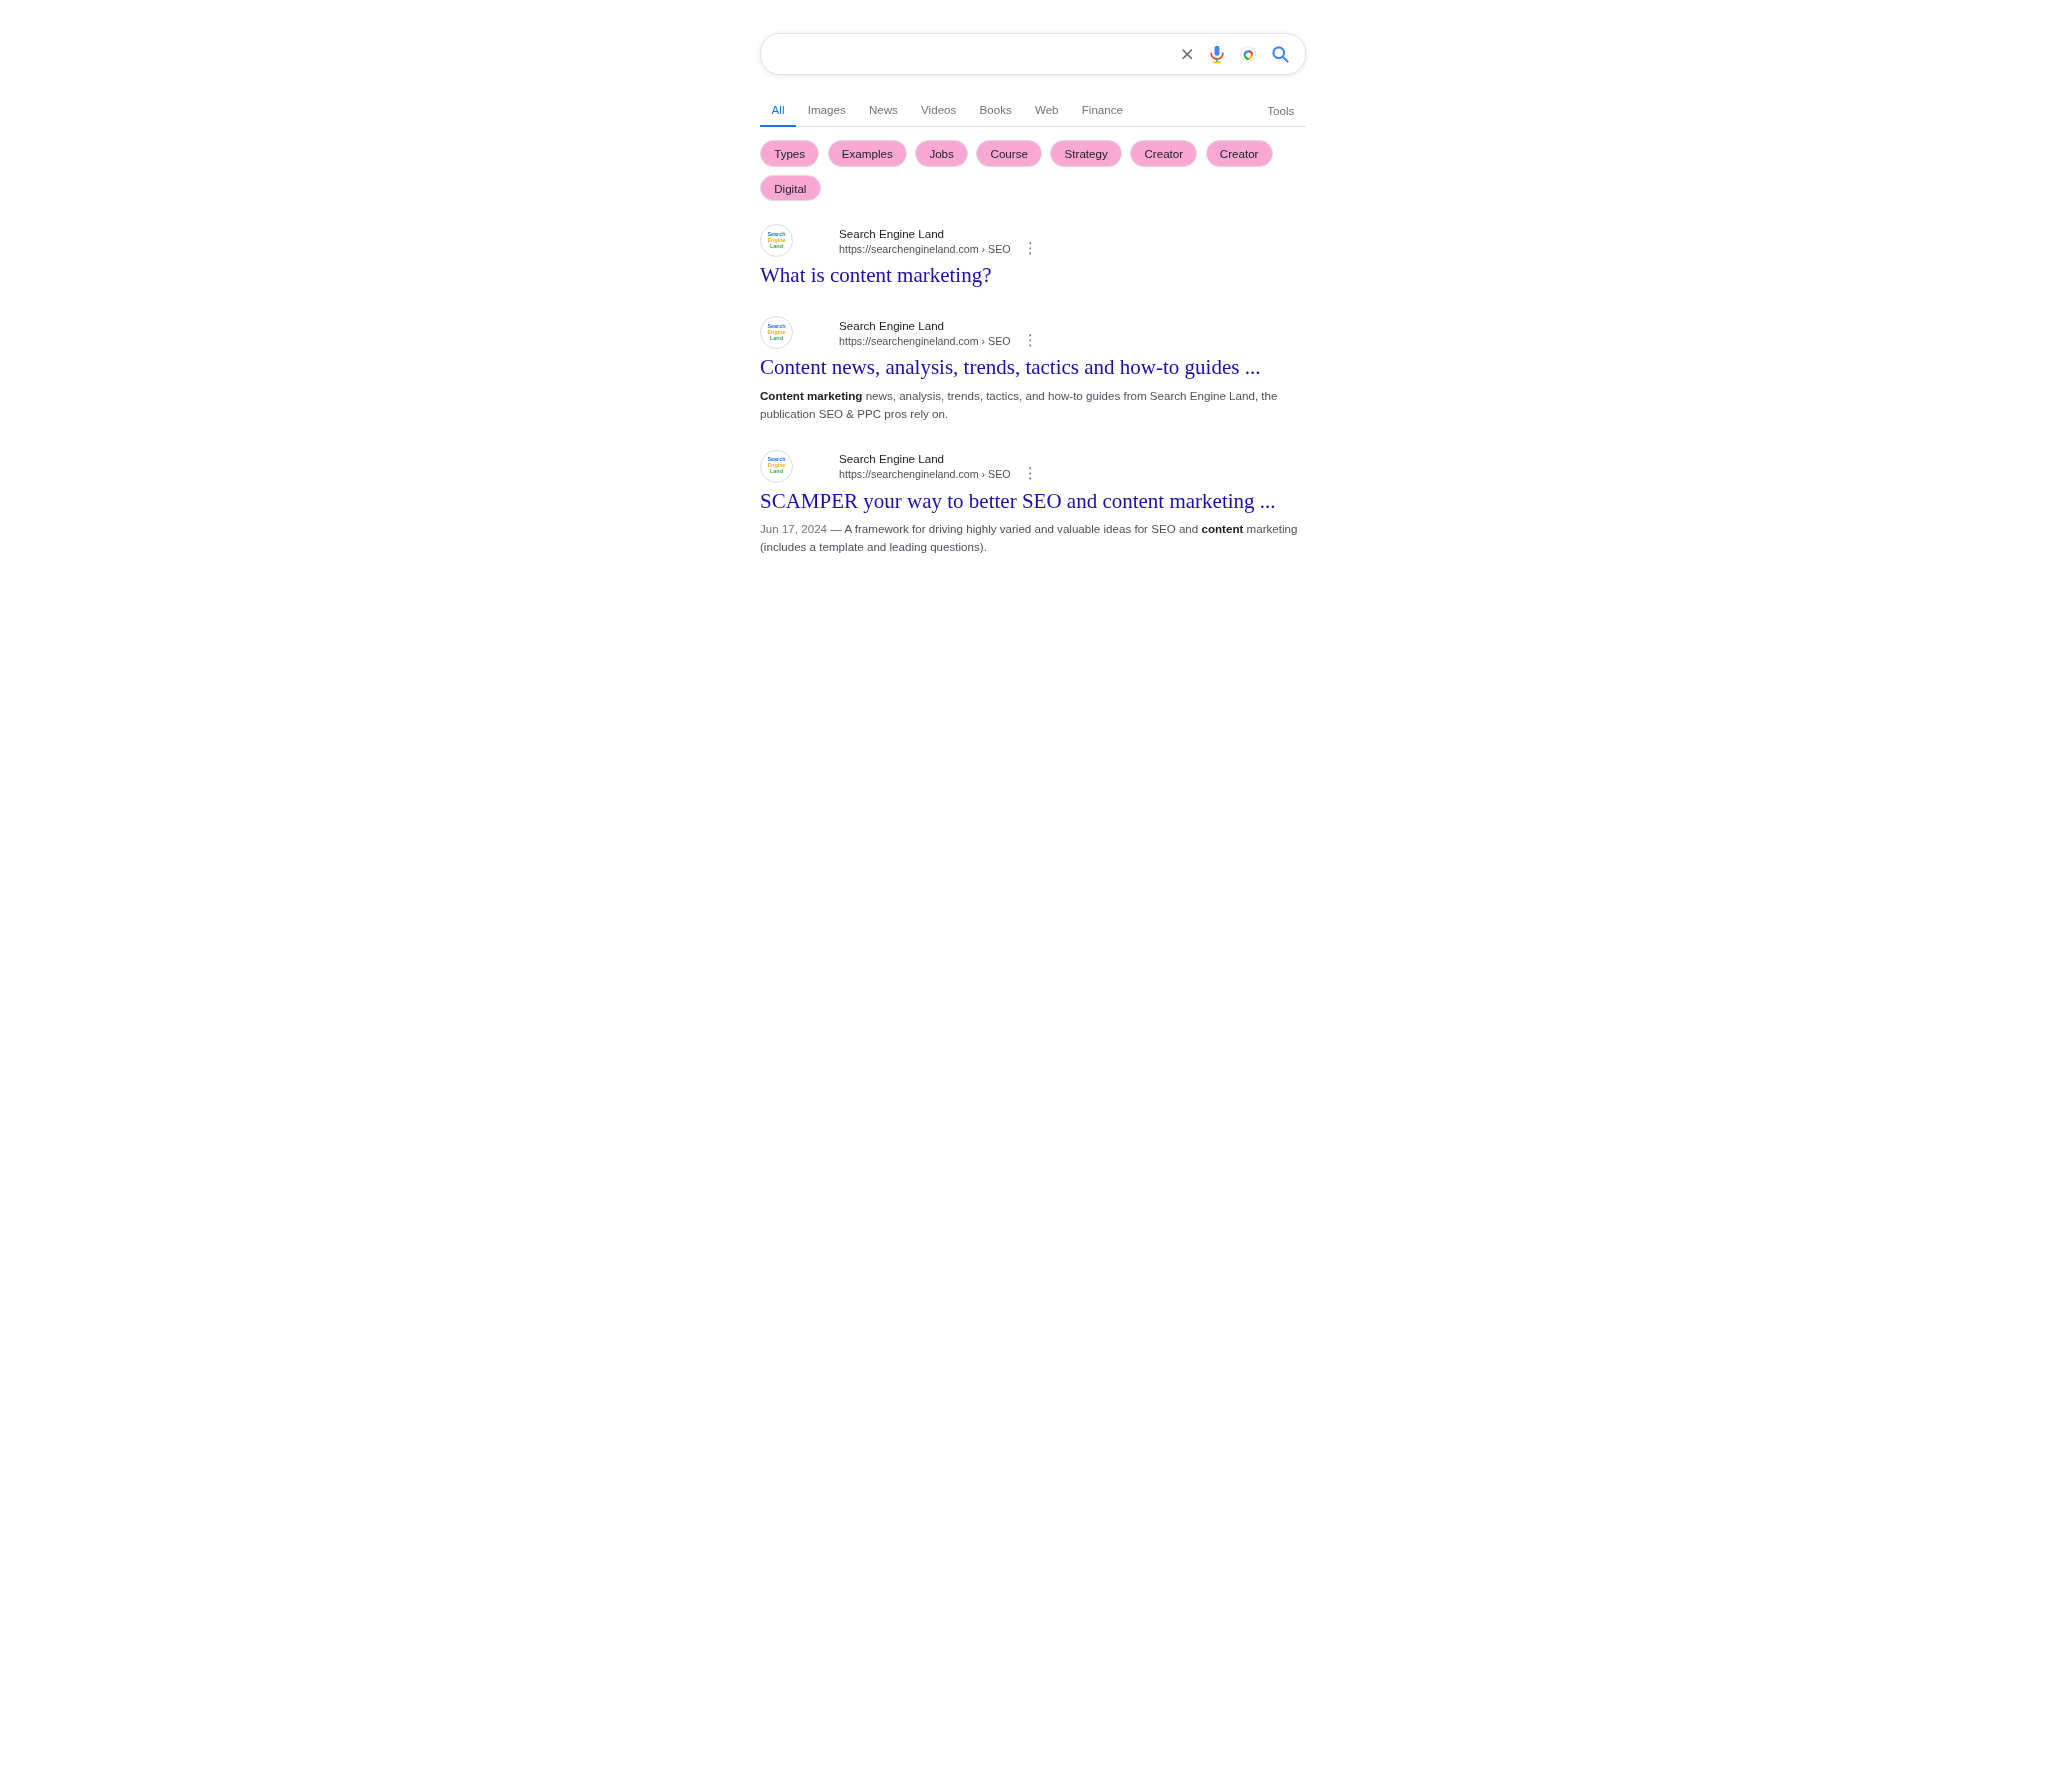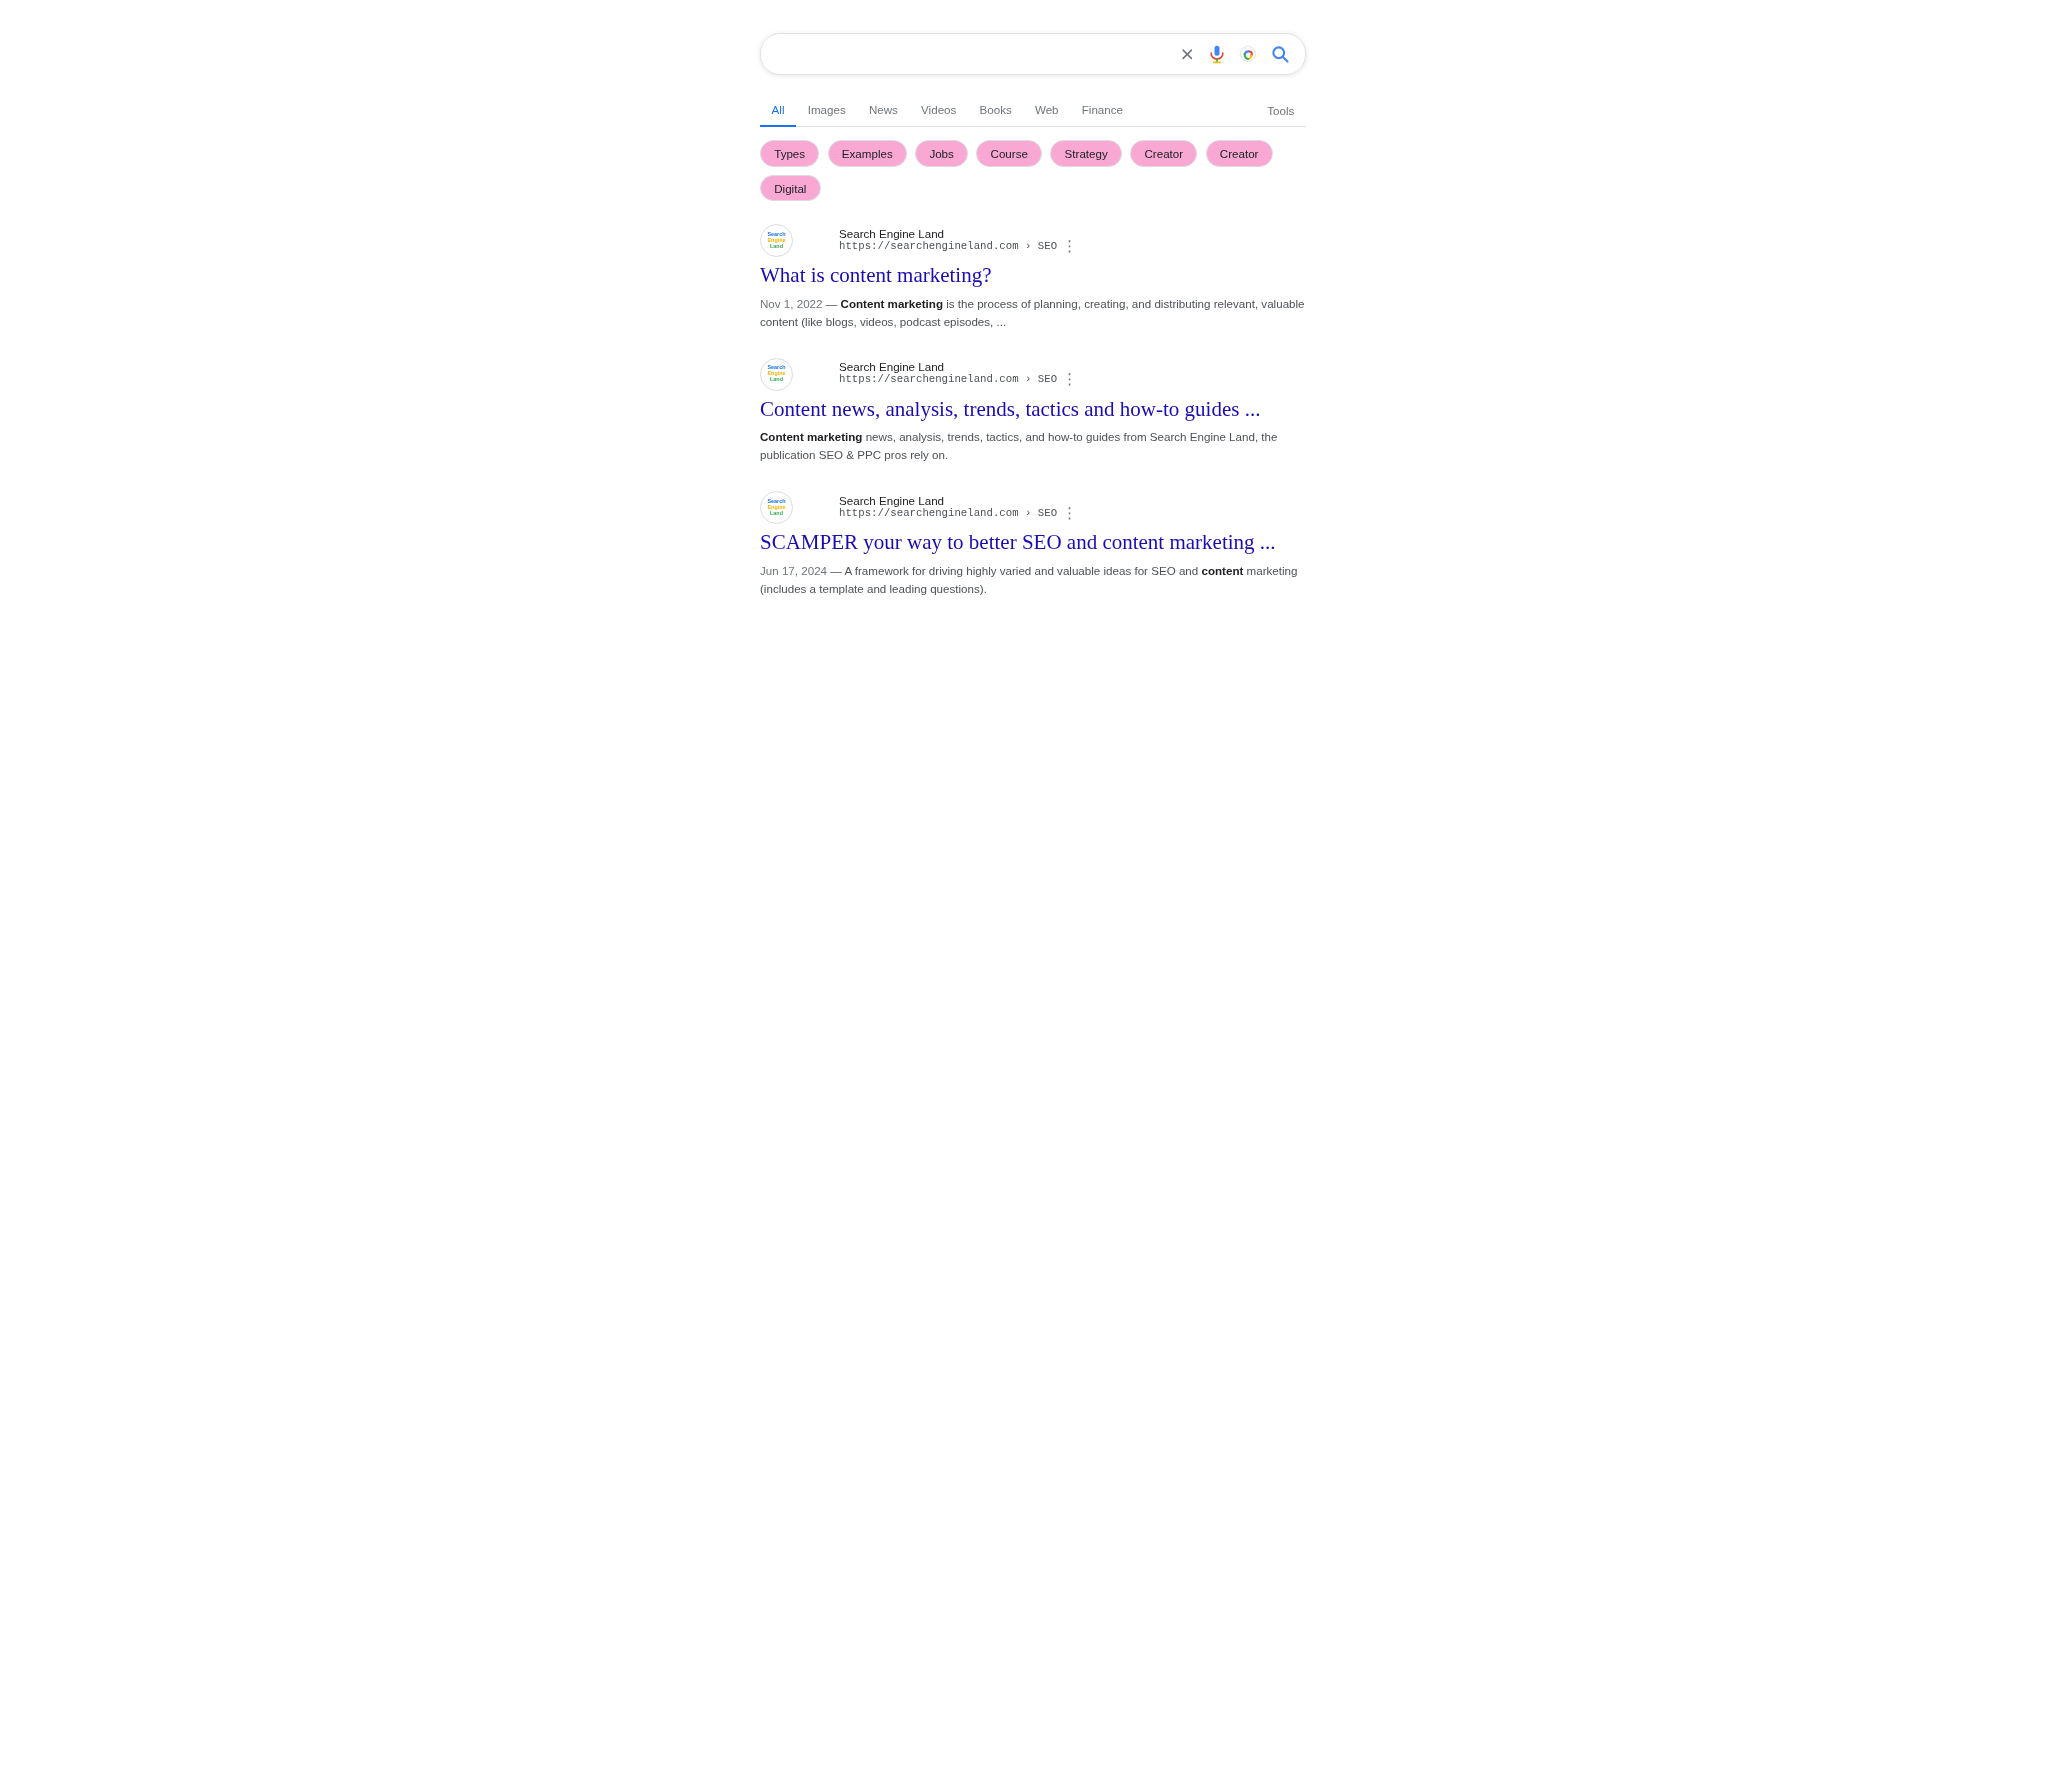--- a/index.html
+++ b/index.html
@@ -193,23 +193,22 @@
     }
 
     .source-name {
       font-size: 11.6px;
       color: #202124;
       font-weight: 500;
     }
 
     .source-url-row {
       display: flex;
-      align-items: flex-start;
-      gap: 5px;
-      font-family: Liberation Mono, monospace;
+      align-items: flex-end;
+      gap: 12px;
     }
 
     .source-url {
       font-size: 10.7px;
       color: #4d5156;
     }
 
     .more-icon {
       font-size: 15px;
       color: #70757a;
@@ -318,23 +317,20 @@
       </div>
       <div class="source-info">
         <span class="source-name">Search Engine Land</span>
         <div class="source-url-row">
           <span class="source-url">https://searchengineland.com › SEO</span>
           <span class="more-icon">⋮</span>
         </div>
       </div>
     </div>
     <a class="result-title">What is content marketing?</a>
-    <p class="result-snippet">
-      <span class="result-date">Nov 1, 2022</span><span> — </span><strong>Content marketing</strong><span> is the process of planning, creating, and distributing relevant, valuable content (like blogs, videos, podcast episodes, ...</span>
-    </p>
   </div>
 
   <div class="result-item">
     <div class="result-source">
       <div class="site-logo">
         <div class="site-logo-inner">
           <span class="search-text">Search</span>
           <span class="engine-text">Engine</span>
           <span class="land-text">Land</span>
         </div>

